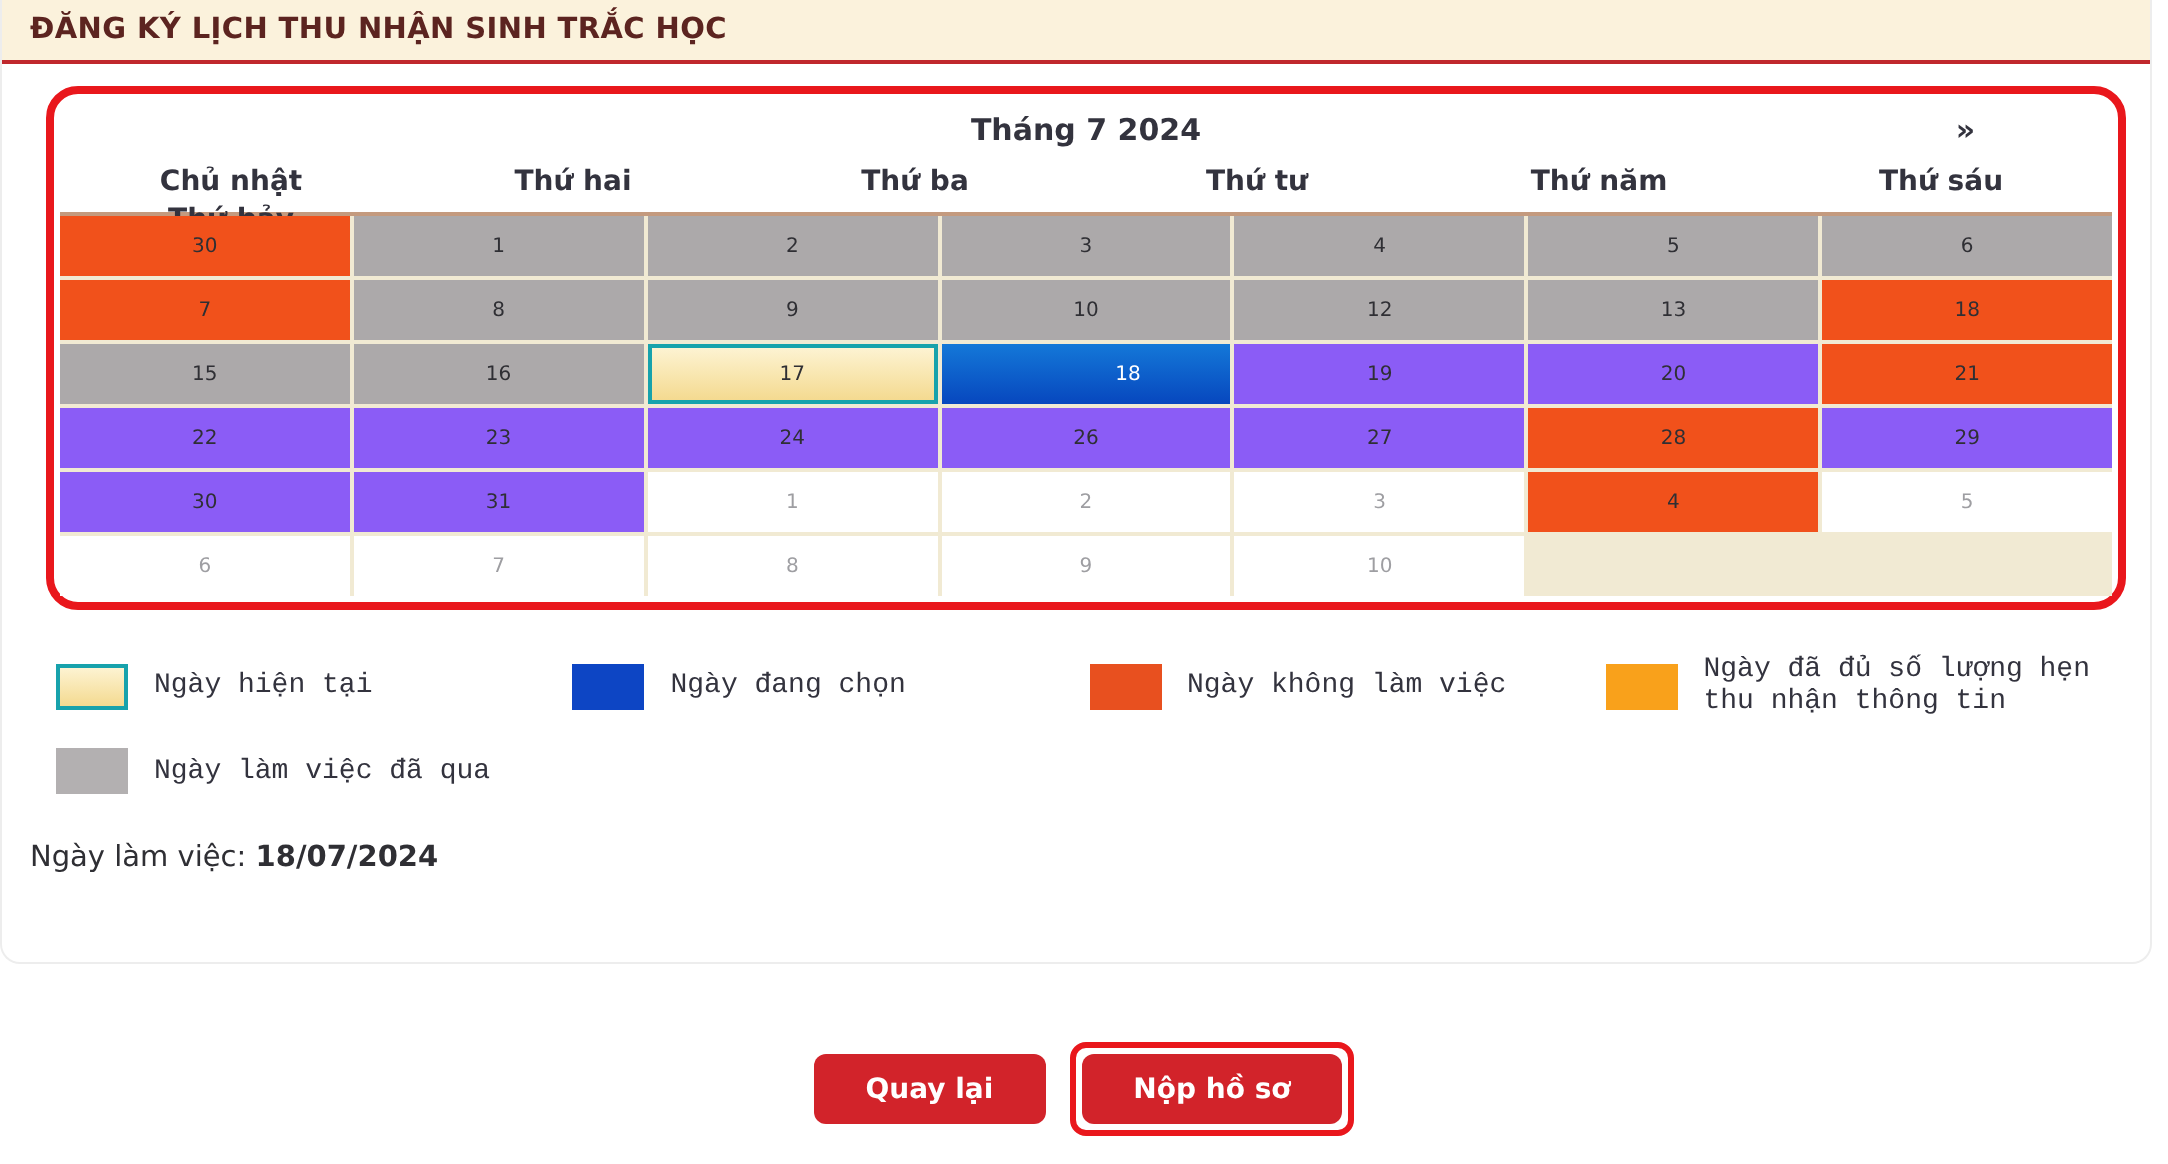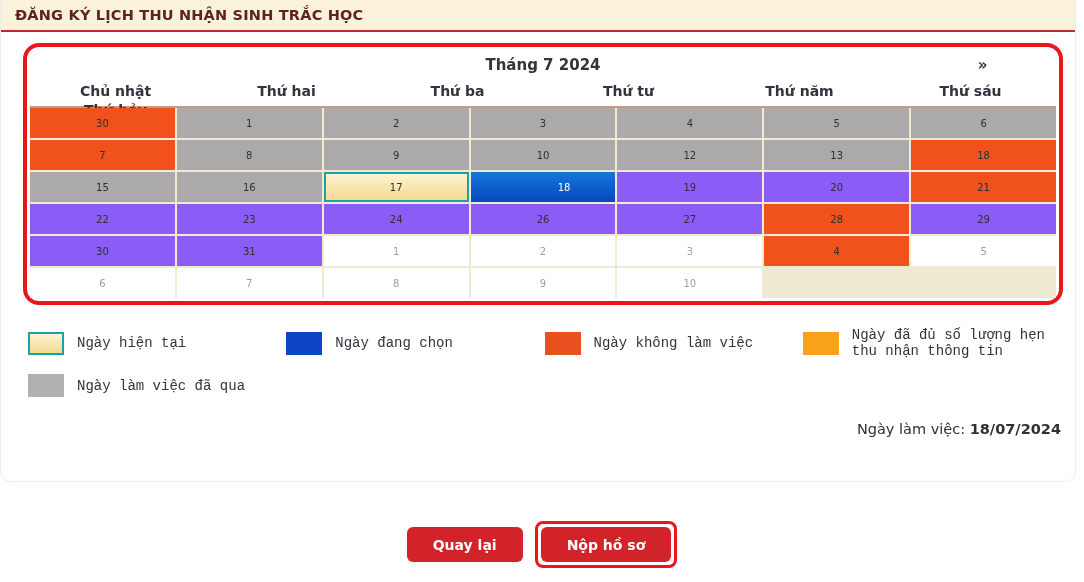--- a/index.html
+++ b/index.html
@@ -51,21 +51,21 @@
   .sw-selecting  { background:#0d45c4; }
   .sw-nonworking { background:#e8501f; }
   .sw-selectable { background:#fff; border:1px solid #e3e3e3; }
   .sw-full       { background:#f9a11b; }
   .sw-past       { background:#b3b0b1; }
   .legend-label { font-size:14px; color:#33333e; }
 
   
   .info-line { margin:26px 14px 0 14px; font-size:14.5px; color:#2f2f34; }
   .info-line b { font-weight:bold; }
-  .info-line.first { margin-top:24px;text-align:right; }
+  .info-line.first { margin-top:24px; }
 
   
   .button-bar { margin-top:39px; display:flex; justify-content:center;
                 align-items:center; gap:12px; }
   .btn { height:35px; padding:0 26px; background:#d2232a; color:#fff;
          font-size:14px; font-weight:bold; border:none; border-radius:6px;
          cursor:pointer; font-family:inherit; }
   .submit-annotation { border:3px solid #e9171c; border-radius:8px; padding:3px; }
 </style>
 </head>

